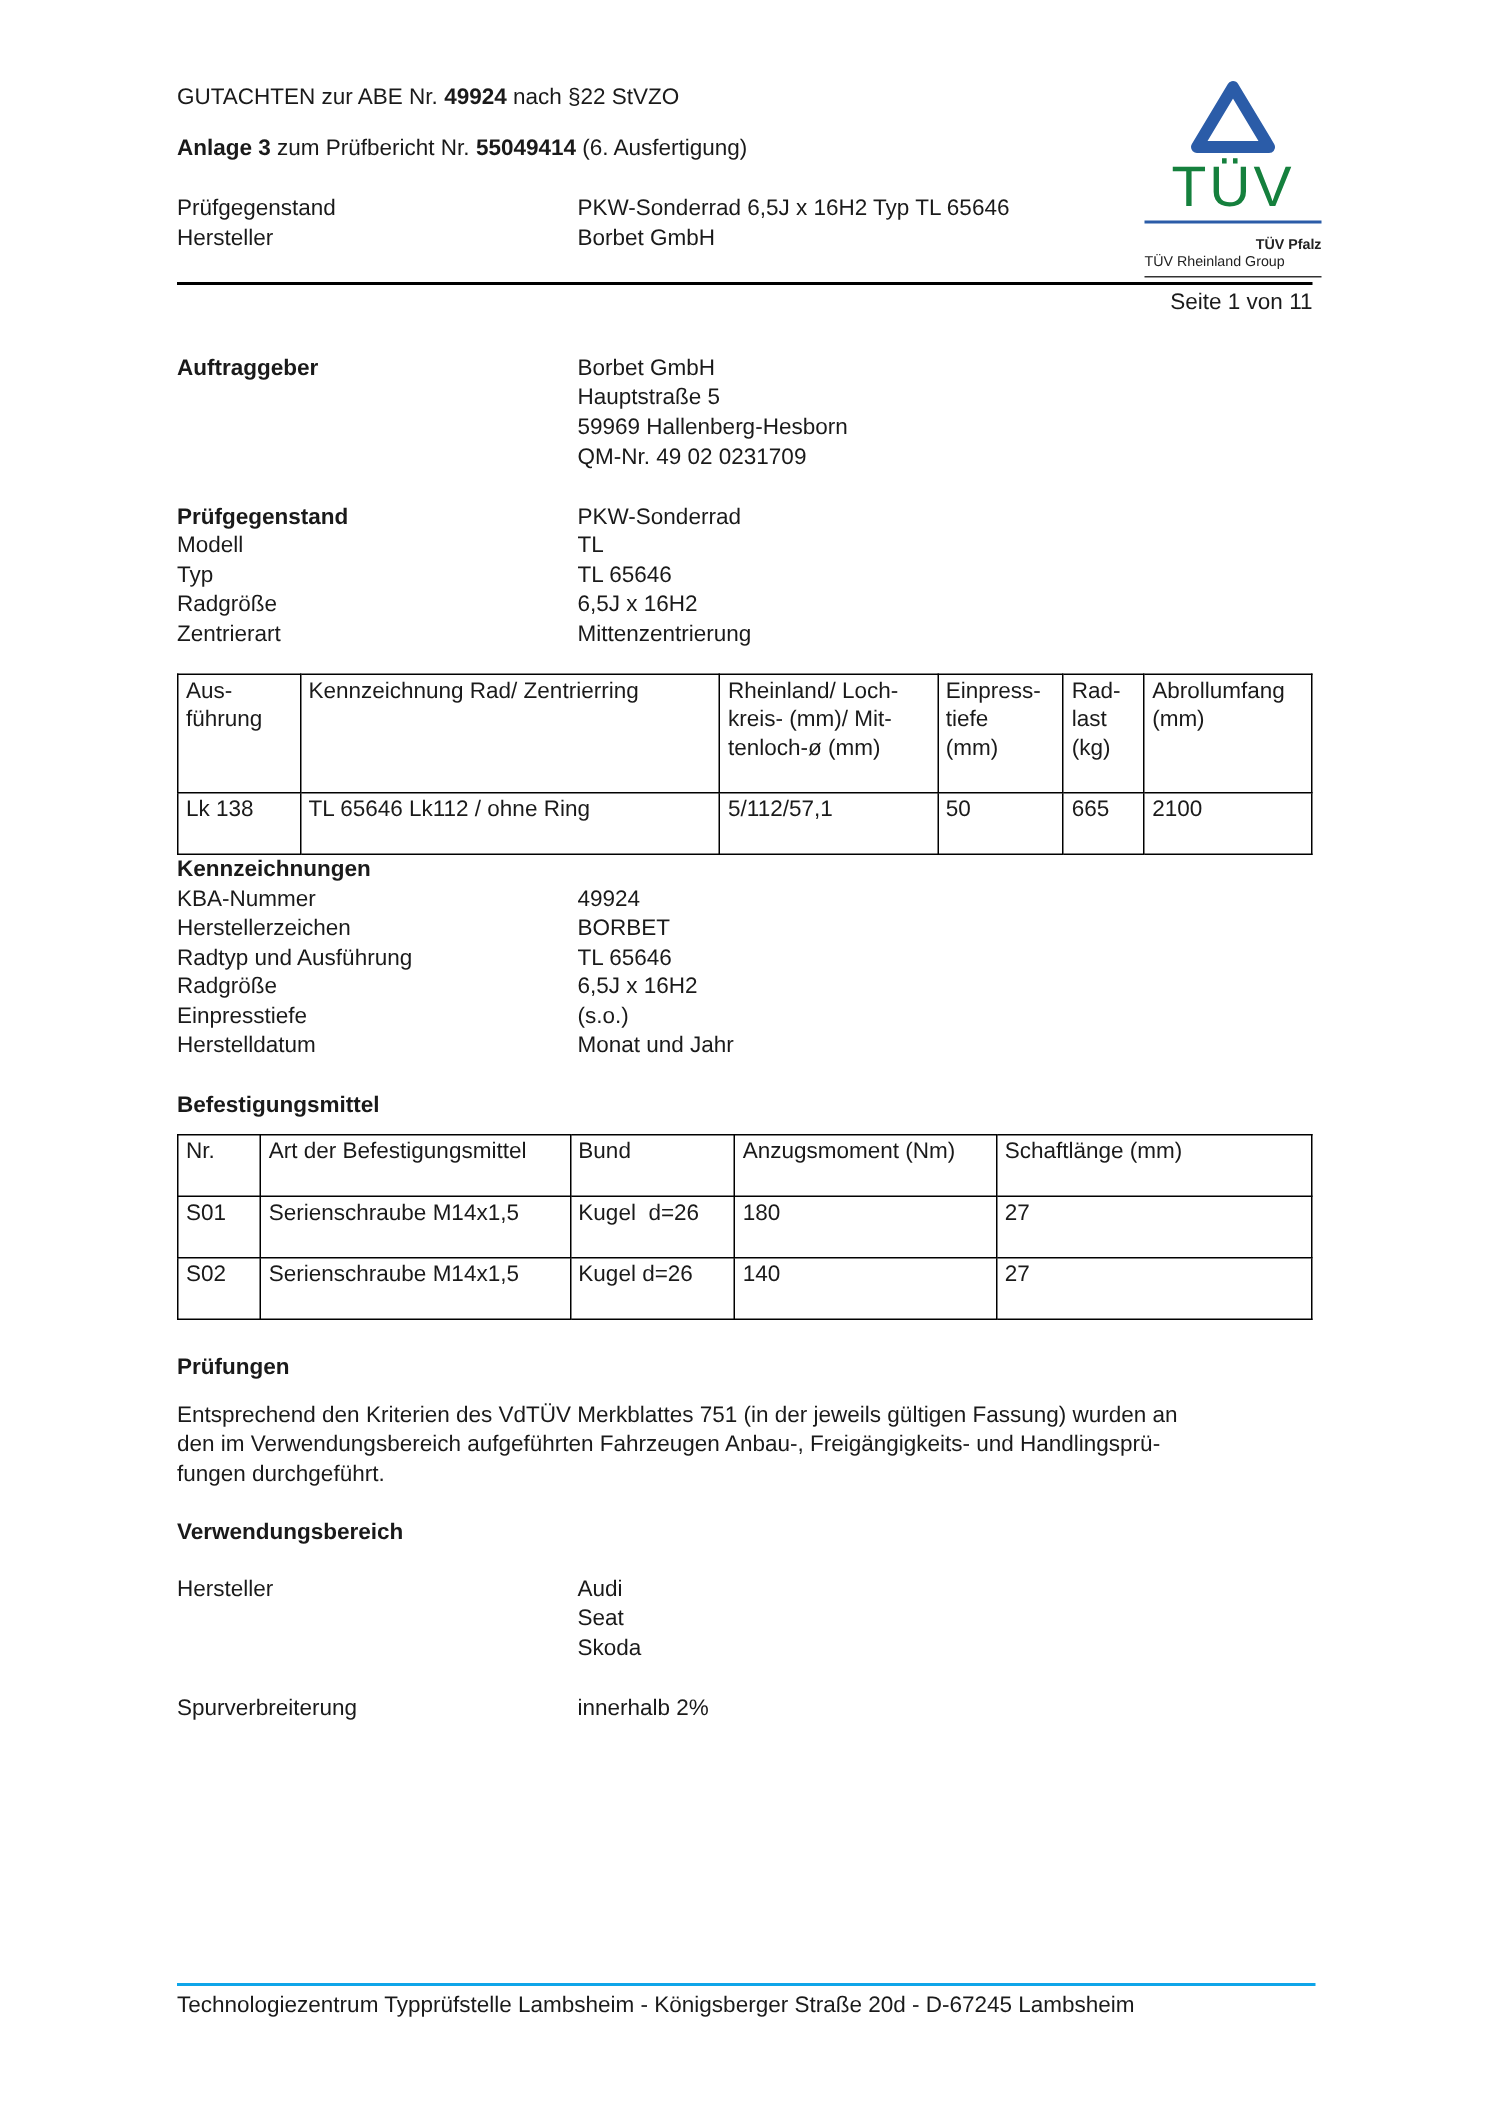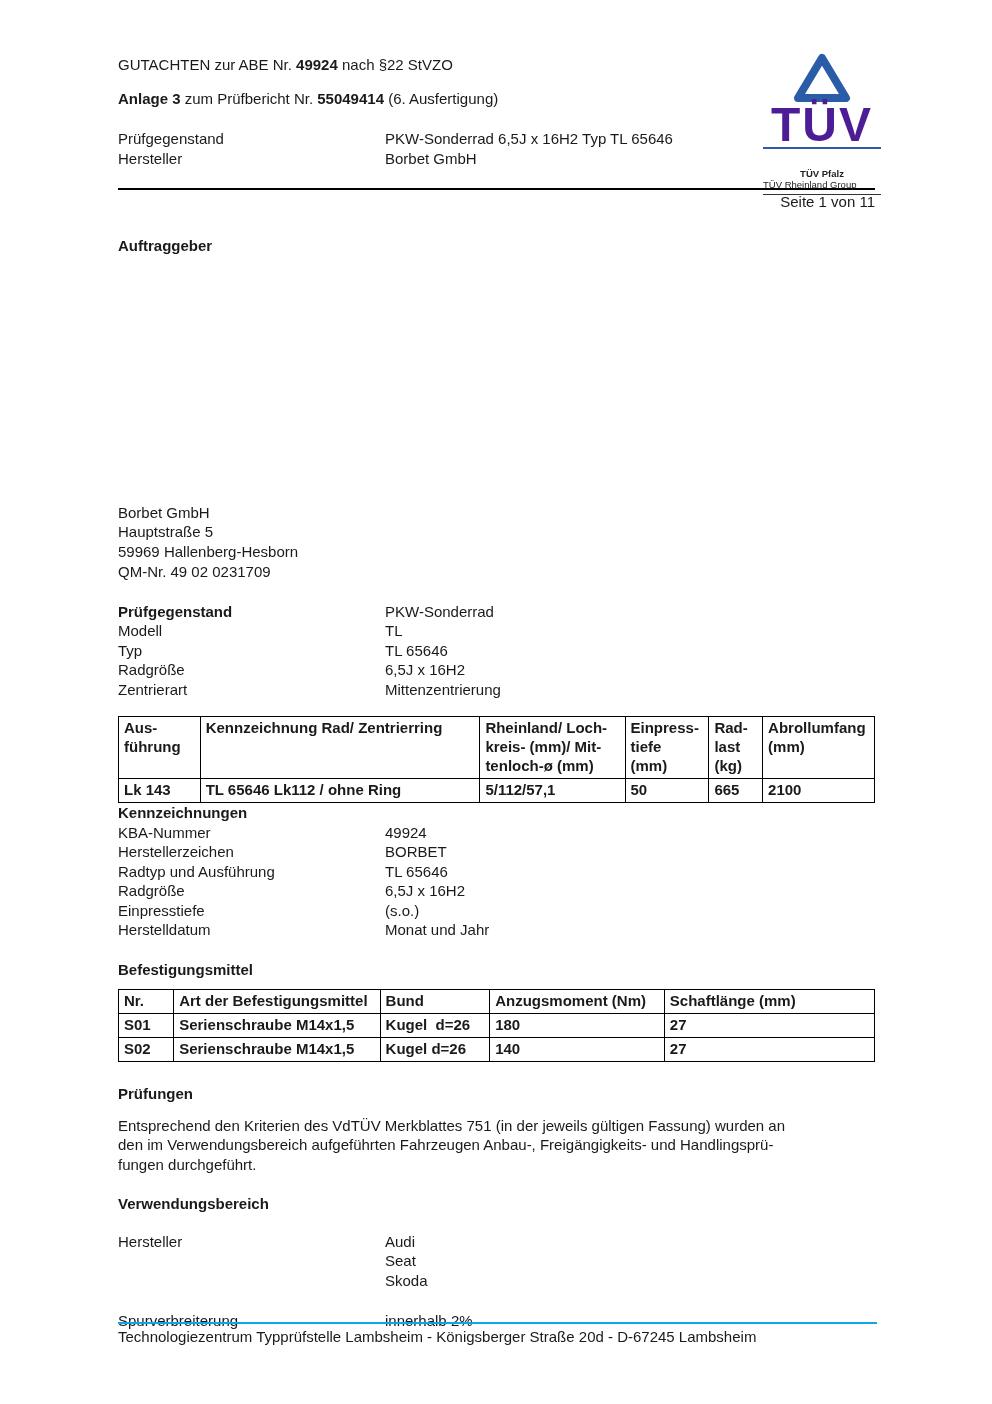--- a/index.html
+++ b/index.html
@@ -22,59 +22,59 @@
   
   .kv { display: flex; gap: 32px; }
   .kv-label { width: 235px; flex: 0 0 235px; }
   .kv-value { flex: 1; }
   .stack > div { line-height: 19.8px; }
 
   .line2 { margin-top: 14px; }
   .hdr-table { margin-top: 21px; }
   .rule { height: 2px; background: #000; margin-top: 20px; }
   .seite { margin-top: 2px; text-align: right; }
-  .sec-auftraggeber { margin-top: 24px; flex-direction: column; }
+  .sec-auftraggeber { margin-top: 24px; }
   .sec-pruefgegenstand { margin-top: 20px; }
   .t1 { margin-top: 17px; }
   .h-kennzeichnungen { }
   .h-befestigung { margin-top: 20px; }
   .t2 { margin-top: 10px; }
   .h-pruefungen { margin-top: 22px; }
   .para { margin-top: 12px; white-space: pre-line; }
   .h-verwendung { margin-top: 20px; }
   .sec-hersteller { margin-top: 18px; }
   .sec-spur { margin-top: 20px; }
 
   
   table { border-collapse: collapse; width: 100%; table-layout: fixed; }
   th, td {
     border: 1px solid #000;
-    padding: 1px 5px 3px 5px;
+    padding: 1px 5px 20px 5px;
     text-align: left;
     vertical-align: top;
-    font-weight: bold;
+    font-weight: normal;
     font-size: 15px;
     line-height: 19px;
     white-space: pre-wrap;
     overflow: hidden;
   }
 
   
   .logo { position: absolute; top: 52px; left: 763px; width: 118px; text-align: center; }
   .logo-triangle { display: block; margin: 0 auto; }
   .logo-word {
-    font-weight: bold;
-    font-size: 48px;
+    font-weight: normal;
+    font-size: 38px;
     line-height: 40px;
     letter-spacing: 2px;
-    color: #4c1d95;
+    color: #15803d;
     margin-top: 1px;
   }
   .logo-rule { height: 2px; background: #2b5ca8; margin-top: 2px; }
-  .logo-sub1 { margin-top: 19px; text-align: center; font-size: 9.5px; line-height: 11px; font-weight: bold; color: #222; }
+  .logo-sub1 { margin-top: 9px; text-align: right; font-size: 9.5px; line-height: 11px; font-weight: bold; color: #222; }
   .logo-sub2 { text-align: left; font-size: 9.5px; line-height: 11px; color: #222; }
   .logo-rule2 { height: 1px; background: #333; margin-top: 4px; }
 
   
   .footer {
     position: absolute;
     left: 118px;
     right: 115px;
     top: 1322px;
     border-top: 2px solid #0ea5e9;
@@ -172,21 +172,21 @@
 (mm)</th>
           <th>Rad-
 last
 (kg)</th>
           <th>Abrollumfang
 (mm)</th>
         </tr>
       </thead>
       <tbody>
         <tr>
-          <td>Lk 143</td>
+          <td>Lk 138</td>
           <td>TL 65646 Lk112 / ohne Ring</td>
           <td>5/112/57,1</td>
           <td>50</td>
           <td>665</td>
           <td>2100</td>
         </tr>
       </tbody>
     </table>
 
     <div class="bold h-kennzeichnungen">Kennzeichnungen</div>

